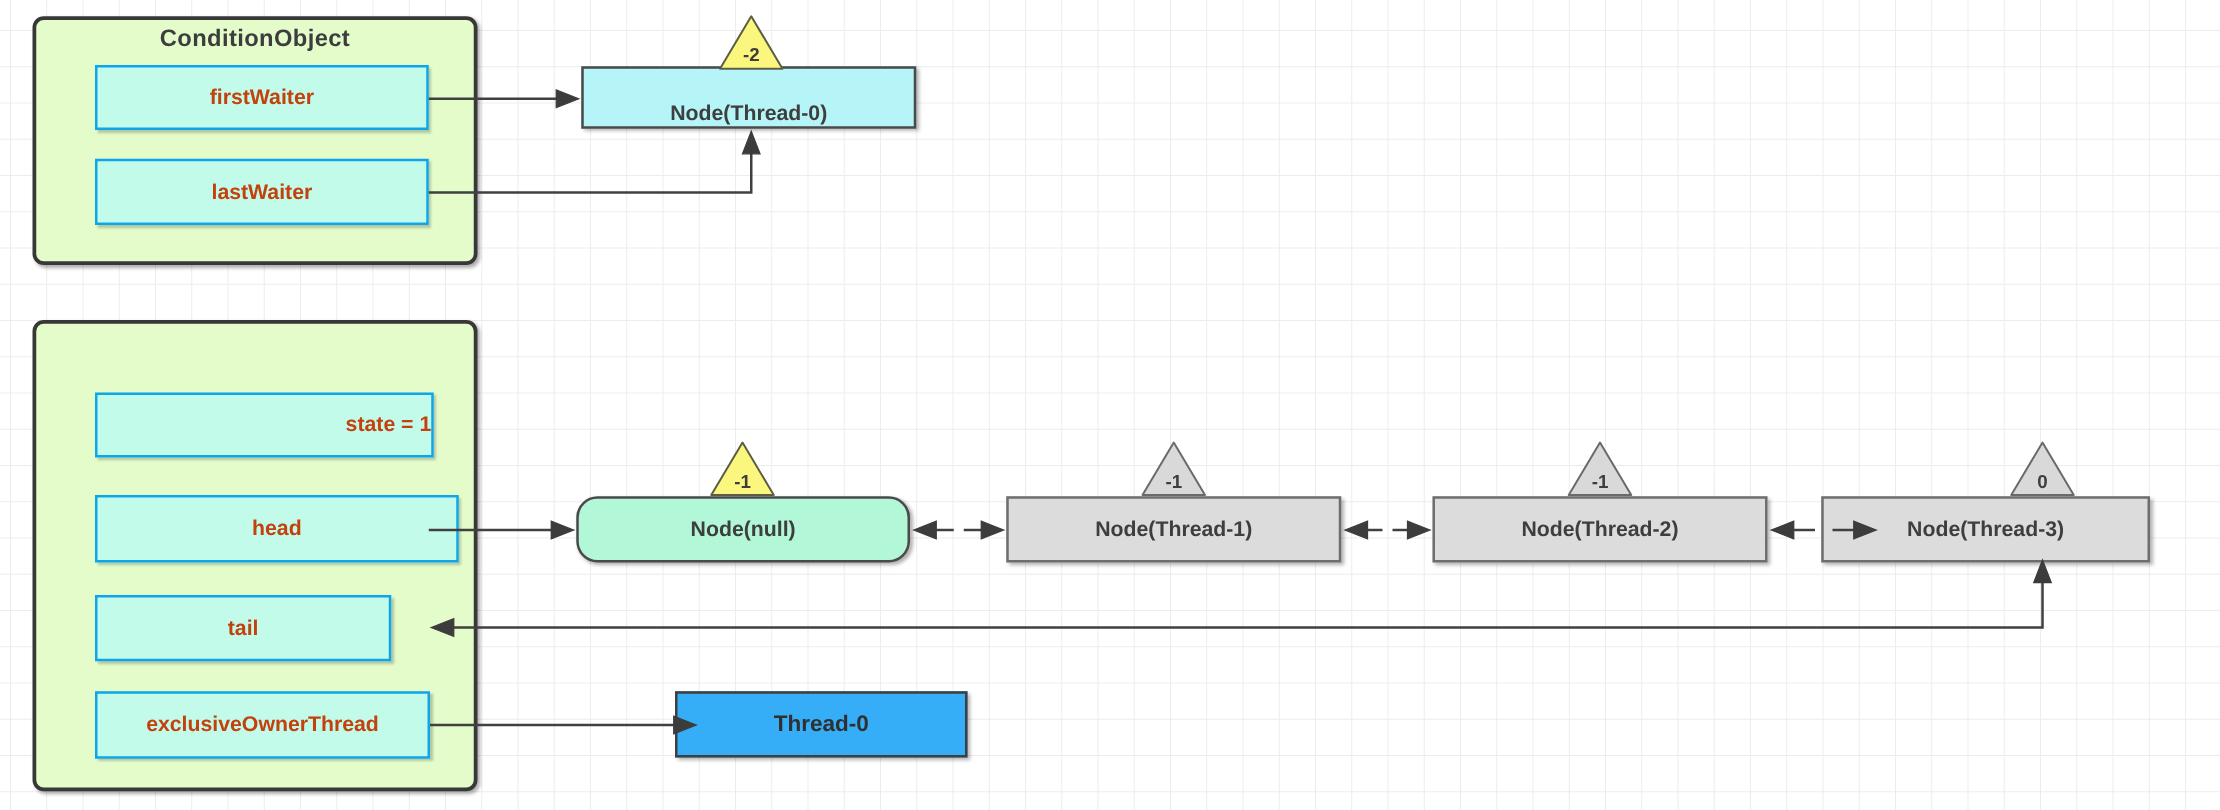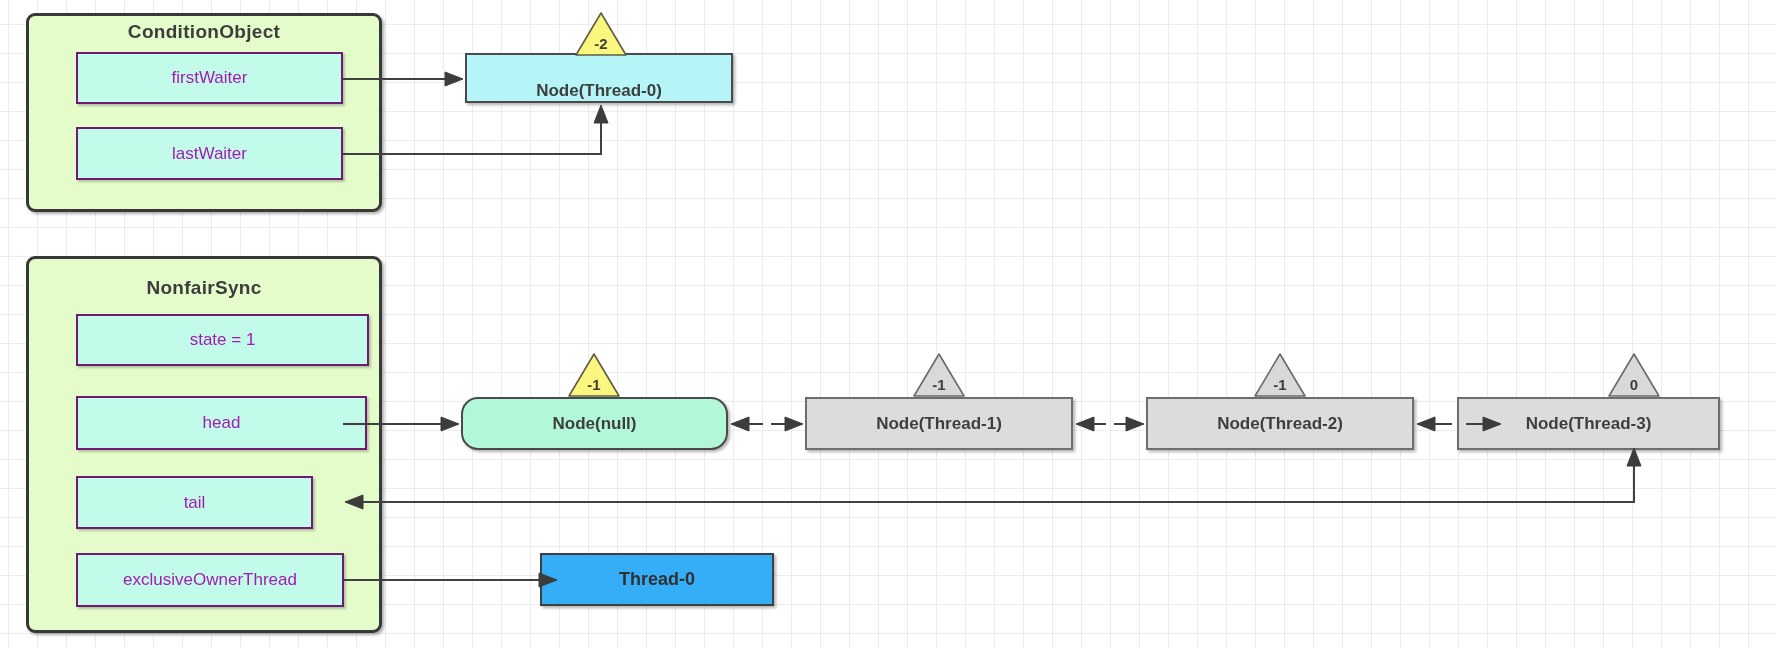--- a/index.html
+++ b/index.html
@@ -24,23 +24,23 @@
   .container{
     position:absolute;border:3px solid #383838;border-radius:9px;
     background:#e3fcca;box-shadow:2px 2px 3px rgba(0,0,0,.32);z-index:1;
   }
   .container-title{
     position:absolute;left:0;right:0;text-align:center;
     font-weight:bold;font-size:19px;color:#3d3d3d;letter-spacing:.3px;
   }
   .field{
     position:absolute;display:flex;align-items:center;justify-content:center;
-    background:#c3fbea;border:2px solid #701a75;
+    background:#c3fbea;border:2px solid #0ea5e9;
     box-shadow:2px 2px 2px rgba(0,0,0,.22);
-    font-weight:normal;font-size:17px;color:#a21caf;box-sizing:border-box;
+    font-weight:bold;font-size:17px;color:#c2410c;box-sizing:border-box;
   }
   .node{
     position:absolute;display:flex;align-items:center;justify-content:center;
     border:2px solid #4a4a4a;box-sizing:border-box;
     font-weight:bold;font-size:17px;color:#3e3e3e;
     box-shadow:2px 2px 3px rgba(0,0,0,.3);z-index:2;
   }
   .node.cyan{background:#b5f4f7;}
   .node.mint{background:#b2f7d8;border-radius:17px;}
   .node.gray{background:#dcdcdc;border-color:#6e6e6e;}
@@ -110,22 +110,21 @@
 
   <div class="node cyan" style="left:465px;top:53px;width:268px;height:50px;align-items:flex-end;">
     <span>Node(Thread-0)</span>
   </div>
   <svg class="badge yellow" style="left:573px;top:10px;" width="56" height="48">
     <polygon points="28,3 53,45 3,45"></polygon>
     <text x="28" y="39">-2</text>
   </svg>
 
   <div class="container" style="left:26px;top:256px;width:350px;height:371px;">
-    <div class="container-title" style="top:18px;">NonfairSync</div>
-    <div class="field" style="left:47px;top:55px;width:293px;height:52px;">
+    <div class="field" style="left:47px;top:55px;width:271px;height:52px;justify-content:flex-end;">
       <span>state = 1</span>
     </div>
     <div class="field" style="left:47px;top:137px;width:291px;height:54px;">
       <span>head</span>
     </div>
     <div class="field" style="left:47px;top:217px;width:237px;height:53px;">
       <span>tail</span>
     </div>
     <div class="field" style="left:47px;top:294px;width:268px;height:54px;">
       <span>exclusiveOwnerThread</span>

